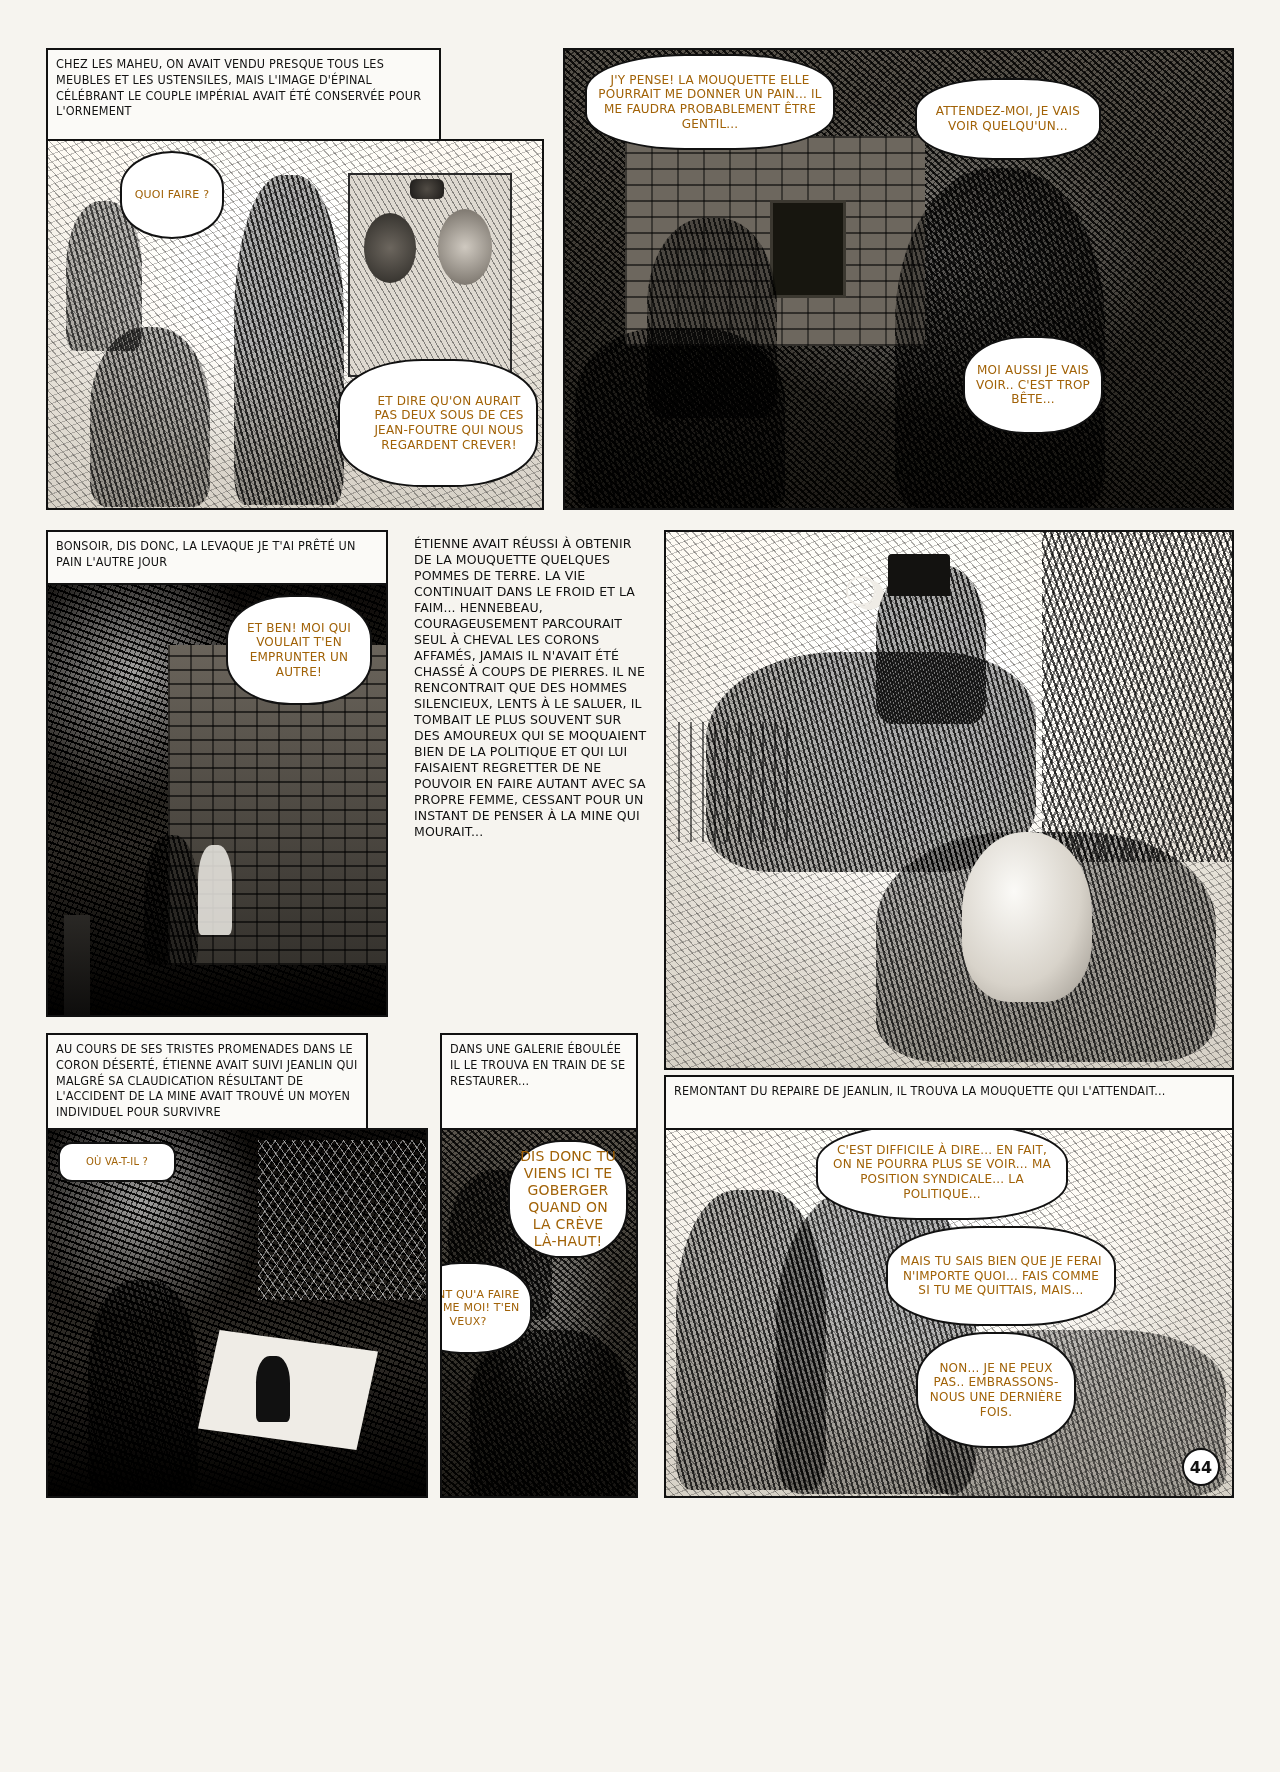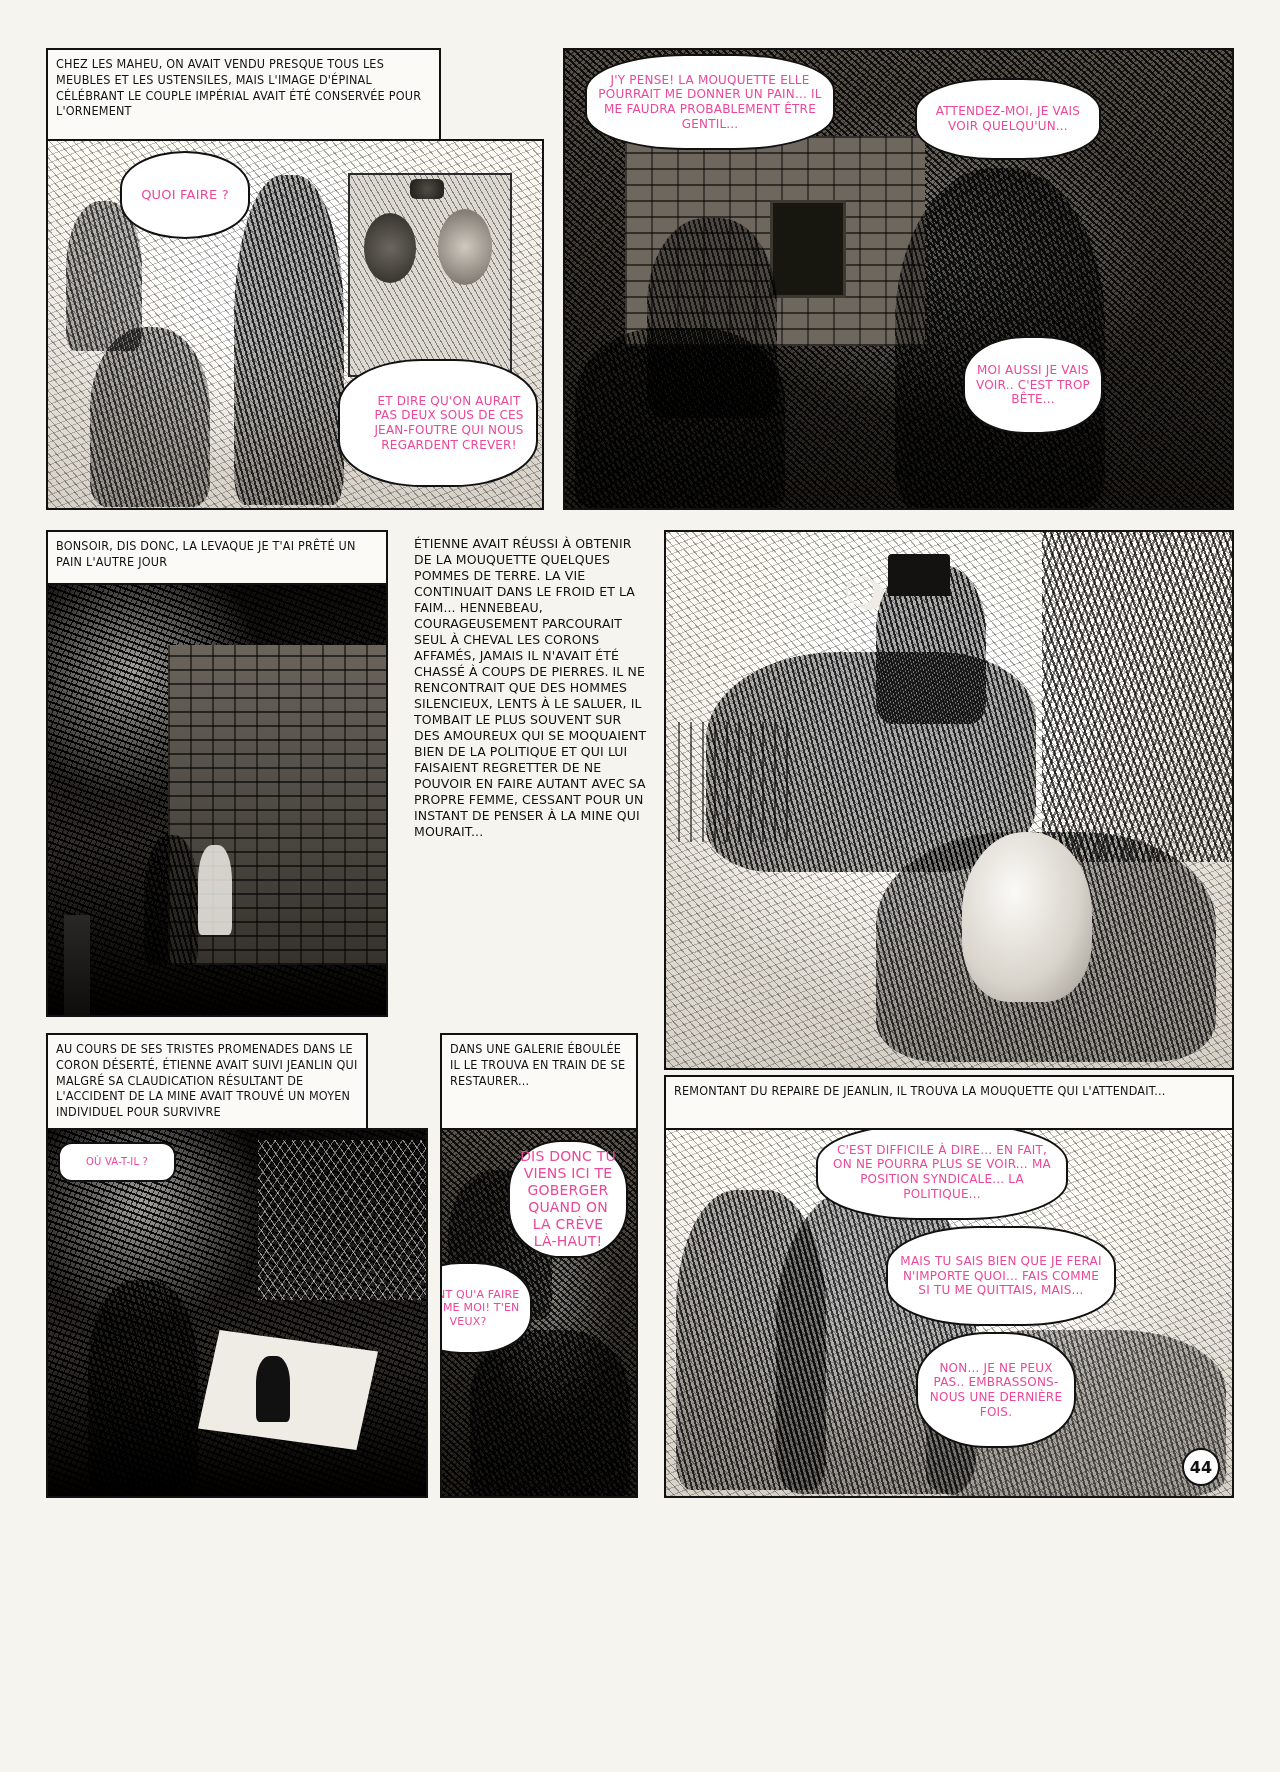--- a/index.html
+++ b/index.html
@@ -73,21 +73,21 @@
     position:absolute;
     background:#fff;
     border:2px solid #111;
     border-radius:50% / 42%;
     box-sizing:border-box;
     display:flex;align-items:center;justify-content:center;
     text-align:center;
     padding:8px 10px;
     font-size:12px;
     line-height:1.22;
-    color:#ec4899;
+    color:#a16207;
     text-transform:uppercase;
     letter-spacing:.2px;
     z-index:5;
   }
   .balloon.rect{border-radius:14px;}
   .page-number{
     position:absolute;
     width:34px;height:34px;border-radius:50%;
     border:2px solid #111;background:#fff;
     display:flex;align-items:center;justify-content:center;
@@ -126,21 +126,21 @@
                 background:repeating-linear-gradient(60deg, rgba(40,40,40,.5) 0 1px, rgba(255,255,255,0) 1px 5px), #ded9d0;">
       <div style="position:absolute;left:14px;top:38px;width:52px;height:70px;border-radius:50%;background:radial-gradient(circle,#6c665e,#2b2925);"></div>
       <div style="position:absolute;left:88px;top:34px;width:54px;height:76px;border-radius:50%;background:radial-gradient(circle,#cfc9c0,#6d675f);"></div>
       <div style="position:absolute;left:60px;top:4px;width:34px;height:20px;background:radial-gradient(circle,#514c45,#1c1a18);border-radius:6px;"></div>
     </div>
 
     <div class="hatch-dark" style="left:186px;top:34px;width:110px;height:330px;border-radius:44% 44% 10% 10%;opacity:.92;"></div>
     <div class="hatch-dark" style="left:18px;top:60px;width:76px;height:150px;border-radius:45% 45% 12% 12%;opacity:.8;"></div>
     <div class="hatch-dark" style="left:42px;top:186px;width:120px;height:180px;border-radius:46% 46% 14% 14%;opacity:.85;"></div>
 
-    <div class="balloon" style="left:72px;top:10px;width:130px;height:88px;font-size:13px;">QUOI FAIRE ?</div>
+    <div class="balloon" style="left:72px;top:10px;width:104px;height:88px;font-size:11px;">QUOI FAIRE ?</div>
     <div class="balloon" style="left:290px;top:218px;width:200px;height:128px;border-radius:42% / 36%;padding-left:32px;">ET DIRE QU'ON AURAIT PAS DEUX SOUS DE CES JEAN-FOUTRE QUI NOUS REGARDENT CREVER!</div>
   </div>
 
   <div class="panel" style="left:563px;top:48px;width:671px;height:462px;">
     <div class="panel-art dark"></div>
 
     <div style="position:absolute;left:60px;top:86px;width:300px;height:210px;
                 background:repeating-linear-gradient(0deg, rgba(0,0,0,.55) 0 2px, rgba(255,255,255,0) 2px 16px),
                            repeating-linear-gradient(90deg, rgba(0,0,0,.45) 0 2px, rgba(255,255,255,0) 2px 26px),
                            #6d675e;"></div>
@@ -161,20 +161,21 @@
     <div class="panel-art night"></div>
 
     <div style="position:absolute;left:120px;top:60px;width:230px;height:320px;
                 background:repeating-linear-gradient(0deg, rgba(0,0,0,.6) 0 2px, rgba(255,255,255,0) 2px 14px),
                            repeating-linear-gradient(90deg, rgba(0,0,0,.5) 0 2px, rgba(255,255,255,0) 2px 22px),
                            linear-gradient(180deg,#6a645b,#35322d);"></div>
     <div style="position:absolute;left:16px;top:330px;width:26px;height:100px;background:linear-gradient(180deg,#2a2825,#0e0d0c);"></div>
     <div style="position:absolute;left:150px;top:260px;width:34px;height:90px;background:#efece6;opacity:.85;border-radius:40% 40% 10% 10%;"></div>
     <div class="hatch-dark" style="left:96px;top:250px;width:54px;height:130px;border-radius:44% 44% 10% 10%;opacity:.95;"></div>
 
+    <div class="balloon" style="left:178px;top:10px;width:146px;height:110px;border-radius:44% / 40%;">ET BEN! MOI QUI VOULAIT T'EN EMPRUNTER UN AUTRE!</div>
   </div>
 
   <div class="textcol" style="left:414px;top:536px;width:236px;">ÉTIENNE AVAIT RÉUSSI À OBTENIR DE LA MOUQUETTE QUELQUES POMMES DE TERRE. LA VIE CONTINUAIT DANS LE FROID ET LA FAIM... HENNEBEAU, COURAGEUSEMENT PARCOURAIT SEUL À CHEVAL LES CORONS AFFAMÉS, JAMAIS IL N'AVAIT ÉTÉ CHASSÉ À COUPS DE PIERRES. IL NE RENCONTRAIT QUE DES HOMMES SILENCIEUX, LENTS À LE SALUER, IL TOMBAIT LE PLUS SOUVENT SUR DES AMOUREUX QUI SE MOQUAIENT BIEN DE LA POLITIQUE ET QUI LUI FAISAIENT REGRETTER DE NE POUVOIR EN FAIRE AUTANT AVEC SA PROPRE FEMME, CESSANT POUR UN INSTANT DE PENSER À LA MINE QUI MOURAIT...</div>
 
   <div class="panel" style="left:664px;top:530px;width:570px;height:540px;">
     <div class="panel-art light"></div>
     <div class="moon" style="left:180px;top:44px;"></div>
 
     <div style="position:absolute;right:0;top:0;width:190px;height:330px;
                 background:repeating-linear-gradient(70deg, rgba(0,0,0,.7) 0 2px, rgba(255,255,255,0) 2px 6px),

